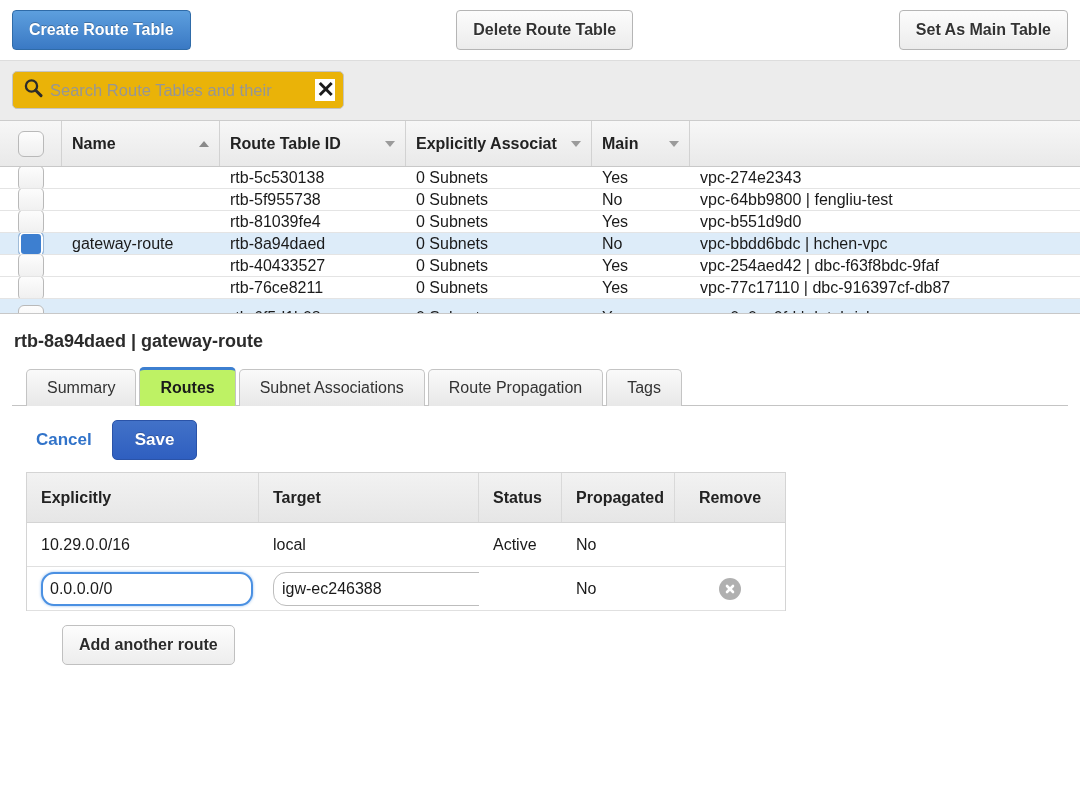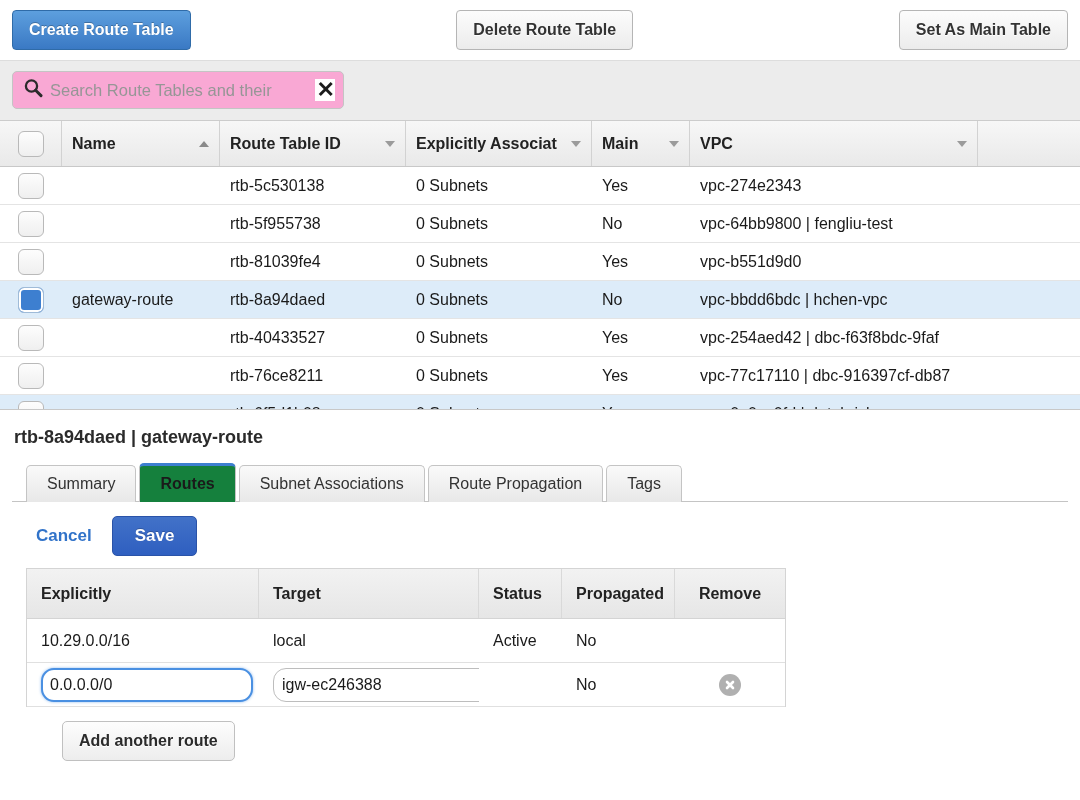--- a/index.html
+++ b/index.html
@@ -44,21 +44,21 @@
   
   .searchstrip {
     background: #ececec;
     border-top: 1px solid #dddddd;
     border-bottom: 1px solid #cccccc;
     padding: 10px 12px 11px 12px;
   }
   .searchbox {
     width: 332px;
     height: 38px;
-    background: #f9a8d4;
+    background: #eab308;
     border: 1px solid #c4c4c4;
     border-radius: 5px;
     display: flex;
     align-items: center;
     padding: 0 8px 0 10px;
     position: relative;
     overflow: hidden;
   }
   .search-icon { flex: 0 0 auto; margin-right: 5px; display: block; }
   .search-input {
@@ -124,21 +124,21 @@
   .col-name { width: 158px; }
   .col-id   { width: 186px; }
   .col-assoc{ width: 186px; }
   .col-main { width: 98px; }
   .col-vpc  { width: 288px; }
   .col-end  { flex: 1 1 auto; border-right: none; }
 
   .grow {
     display: flex;
     align-items: stretch;
-    height: 38px;
+    height: 22px;
     border-bottom: 1px solid #e4e4e4;
     background: #ffffff;
   }
   .grow.selected { background: #ddecf9; }
   .grow .gcell {
     font-weight: normal;
     font-size: 16px;
     color: #1a1a1a;
     border-right: none;
   }
@@ -185,21 +185,21 @@
     border: 1px solid #c4c4c4;
     border-bottom: none;
     border-radius: 5px 5px 0 0;
     padding: 9px 20px 10px 20px;
     cursor: pointer;
     position: relative;
     top: 1px;
     line-height: 1.1;
   }
   .tab.active {
-    background: #15803d;
+    background: #bef264;
     font-weight: bold;
     border-top: 3px solid #3d7fd0;
     padding-top: 9px;
     color: #1a1a1a;
     z-index: 2;
     box-shadow: 0 1px 0 #ffffff;
   }
 
   
   .routes-actions {
@@ -349,24 +349,20 @@
       <span class="sort-dn"></span>
     </div>
     <div class="gcell col-assoc">
       <span class="lbl">Explicitly Associat</span>
       <span class="sort-dn"></span>
     </div>
     <div class="gcell col-main">
       <span class="lbl">Main</span>
       <span class="sort-dn"></span>
     </div>
-    <div class="gcell col-vpc">
-      <span class="lbl">VPC</span>
-      <span class="sort-dn"></span>
-    </div>
     <div class="gcell col-end"></div>
   </div>
 
   <div class="grow">
     <div class="gcell col-cb">
         <span class="cb"></span>
       </div>
     <div class="gcell col-name"></div>
     <div class="gcell col-id">rtb-5c530138</div>
     <div class="gcell col-assoc">0 Subnets</div>

